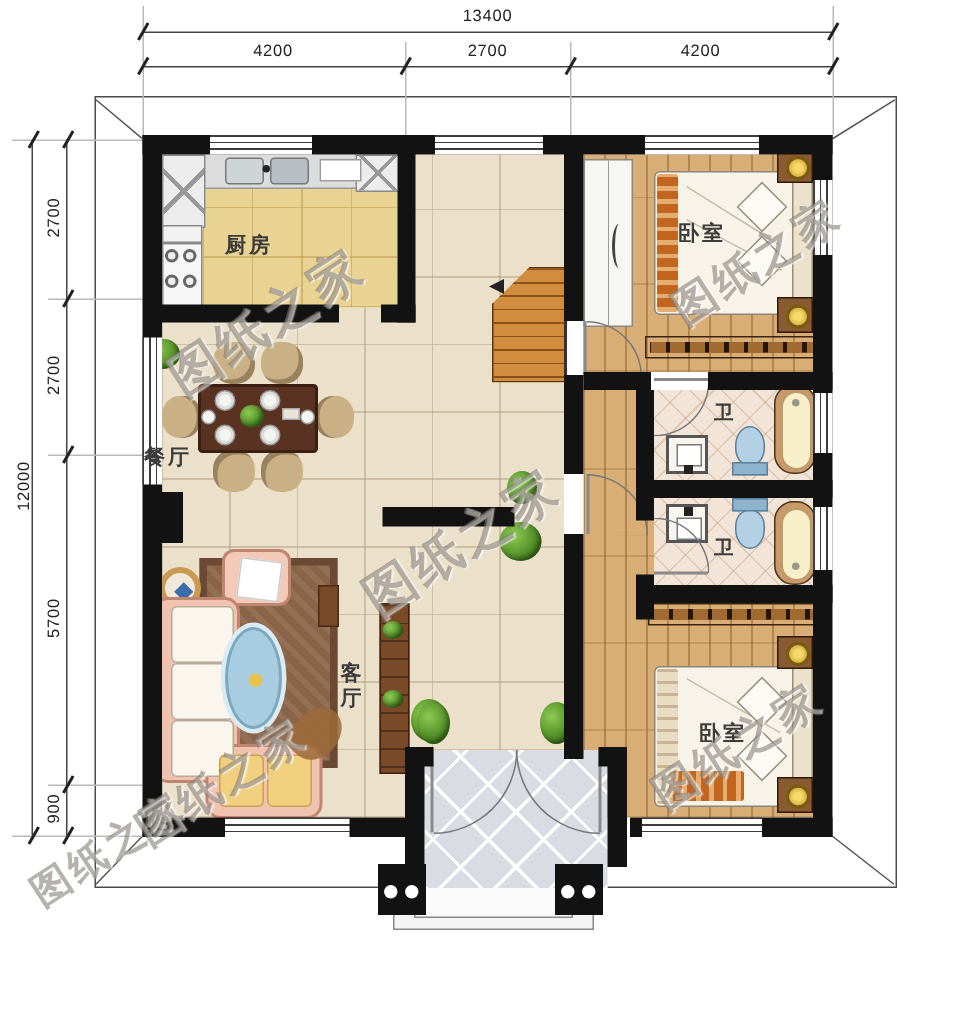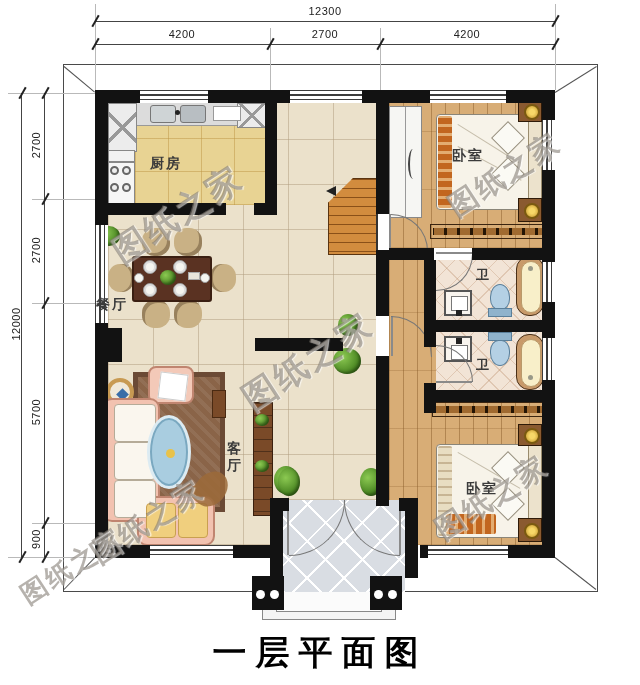--- a/index.html
+++ b/index.html
@@ -59,21 +59,21 @@
 </head>
 <body>
 
 <div id="page">
 
   <div class="extline" style="left:95px;top:4px;width:1px;height:86px;"></div>
   <div class="extline" style="left:270px;top:28px;width:1px;height:62px;"></div>
   <div class="extline" style="left:380px;top:28px;width:1px;height:62px;"></div>
   <div class="extline" style="left:555px;top:4px;width:1px;height:86px;"></div>
   <div class="dimline" style="left:95px;top:21px;width:460px;height:1px;"></div>
-  <div class="dimtxt" style="left:265px;top:5px;width:120px;">12300</div>
+  <div class="dimtxt" style="left:265px;top:5px;width:120px;">13400</div>
   <div class="dimline" style="left:95px;top:44px;width:460px;height:1px;"></div>
   <div class="dimtxt" style="left:142px;top:28px;width:80px;">4200</div>
   <div class="dimtxt" style="left:285px;top:28px;width:80px;">2700</div>
   <div class="dimtxt" style="left:427px;top:28px;width:80px;">4200</div>
   <div class="tick" style="left:89px;top:20px;"></div>
   <div class="tick" style="left:549px;top:20px;"></div>
   <div class="tick" style="left:89px;top:43px;"></div>
   <div class="tick" style="left:264px;top:43px;"></div>
   <div class="tick" style="left:374px;top:43px;"></div>
   <div class="tick" style="left:549px;top:43px;"></div>
@@ -301,15 +301,14 @@
   <div class="plant" style="left:278px;top:468px;width:22px;height:28px;"></div>
   <div class="plant" style="left:360px;top:468px;width:22px;height:28px;"></div>
 
   <div class="wm" style="left:178px;top:215px;font-size:34px;">图纸之家</div>
   <div class="wm" style="left:308px;top:362px;font-size:34px;">图纸之家</div>
   <div class="wm" style="left:505px;top:175px;font-size:29px;">图纸之家</div>
   <div class="wm" style="left:148px;top:522px;font-size:29px;">图纸之家</div>
   <div class="wm" style="left:492px;top:498px;font-size:29px;">图纸之家</div>
   <div class="wm" style="left:72px;top:566px;font-size:26px;">图纸之家</div>
 
-  <div id="title">一层平面图</div>
 
 </div>
 
 </body></html>

